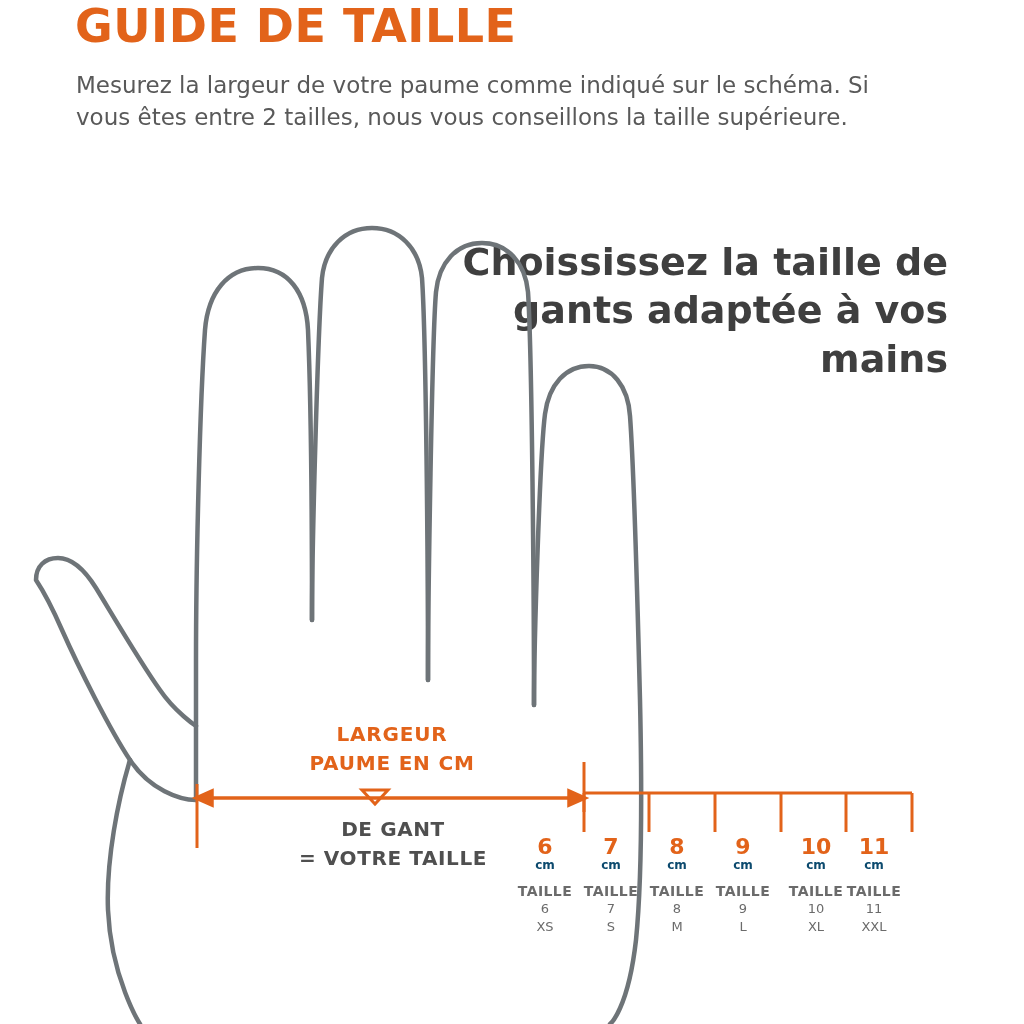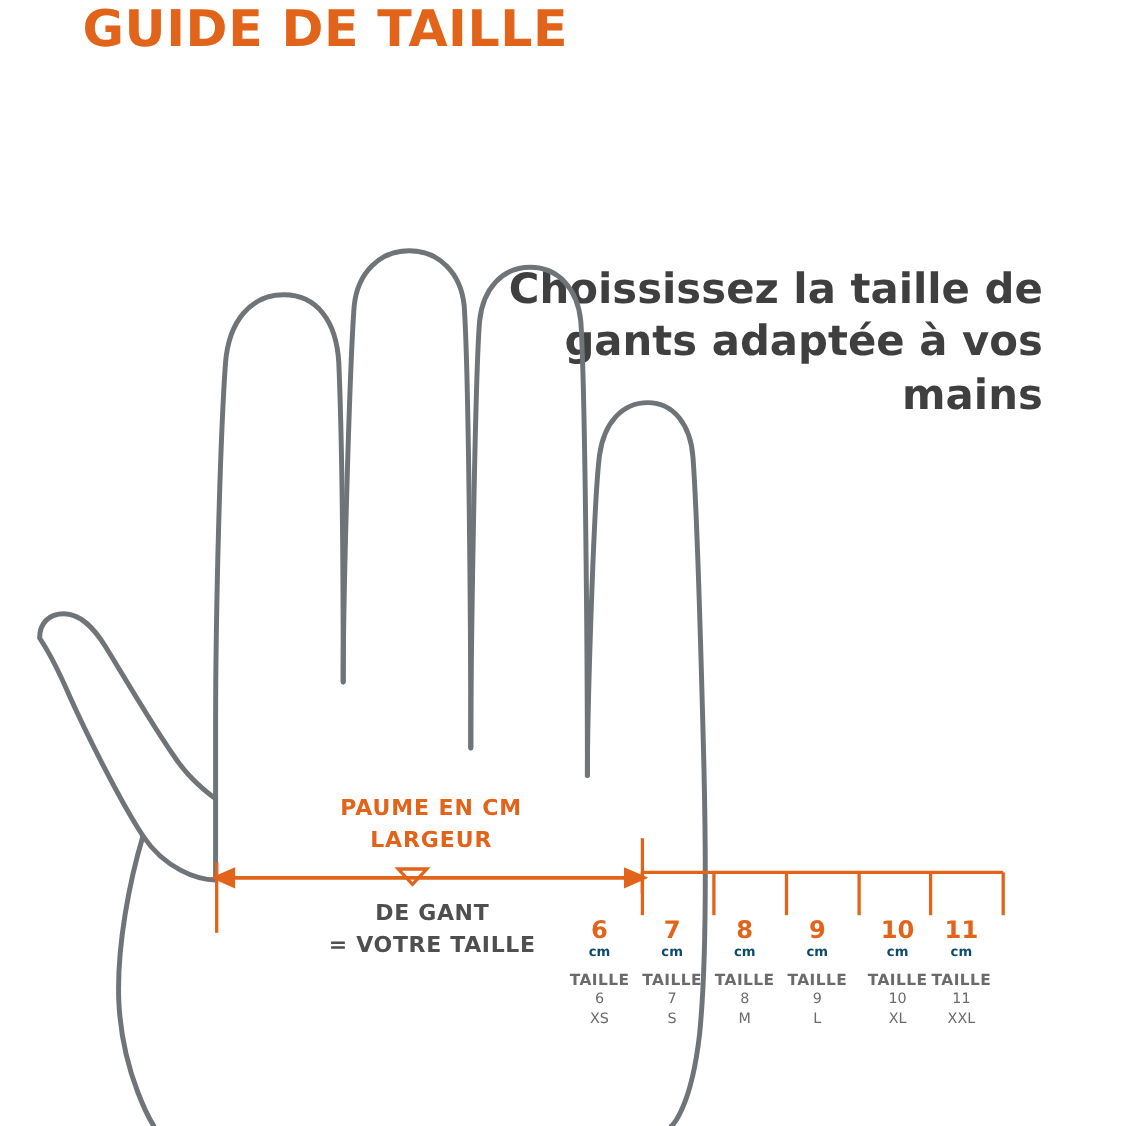--- a/index.html
+++ b/index.html
@@ -135,20 +135,21 @@
     font-weight: 400;
     line-height: 1.4;
   }
 </style>
 </head>
 <body>
 
 <div class="stage">
 
   <div class="title">GUIDE DE TAILLE</div>
+  <div class="subtitle">Mesurez la largeur de votre paume comme indiqué sur le schéma. Si vous êtes entre 2 tailles, nous vous conseillons la taille supérieure.</div>
 
   <div class="headline">Choississez la taille de gants adaptée à vos mains</div>
 
   <svg class="hand-svg" width="1024" height="1024" viewBox="0 0 1024 1024" aria-hidden="true">
 
     <g fill="none" stroke="#6e7478" stroke-width="4.5" stroke-linecap="round" stroke-linejoin="round">
 
       <path d="M196 800 L196 800 C196 760 196 710 196 660
                C196 560 200 400 205 330
                C208 292 228 268 258 268
@@ -200,22 +201,22 @@
       <line x1="584" y1="793" x2="584" y2="832"></line>
       <line x1="649" y1="793" x2="649" y2="832"></line>
       <line x1="715" y1="793" x2="715" y2="832"></line>
       <line x1="781" y1="793" x2="781" y2="832"></line>
       <line x1="846" y1="793" x2="846" y2="832"></line>
       <line x1="912" y1="793" x2="912" y2="832"></line>
     </g>
   </svg>
 
   <div class="meas-label">
+    <div>LARGEUR</div>
     <div>PAUME EN CM</div>
-    <div>LARGEUR</div>
   </div>
   <div class="meas-note">
     <div>DE GANT</div>
     <div>= VOTRE TAILLE</div>
   </div>
 
   <div class="scale">
 
     <div class="tick-col" style="left:-33px;">
       <div class="tick-cm">6</div>

